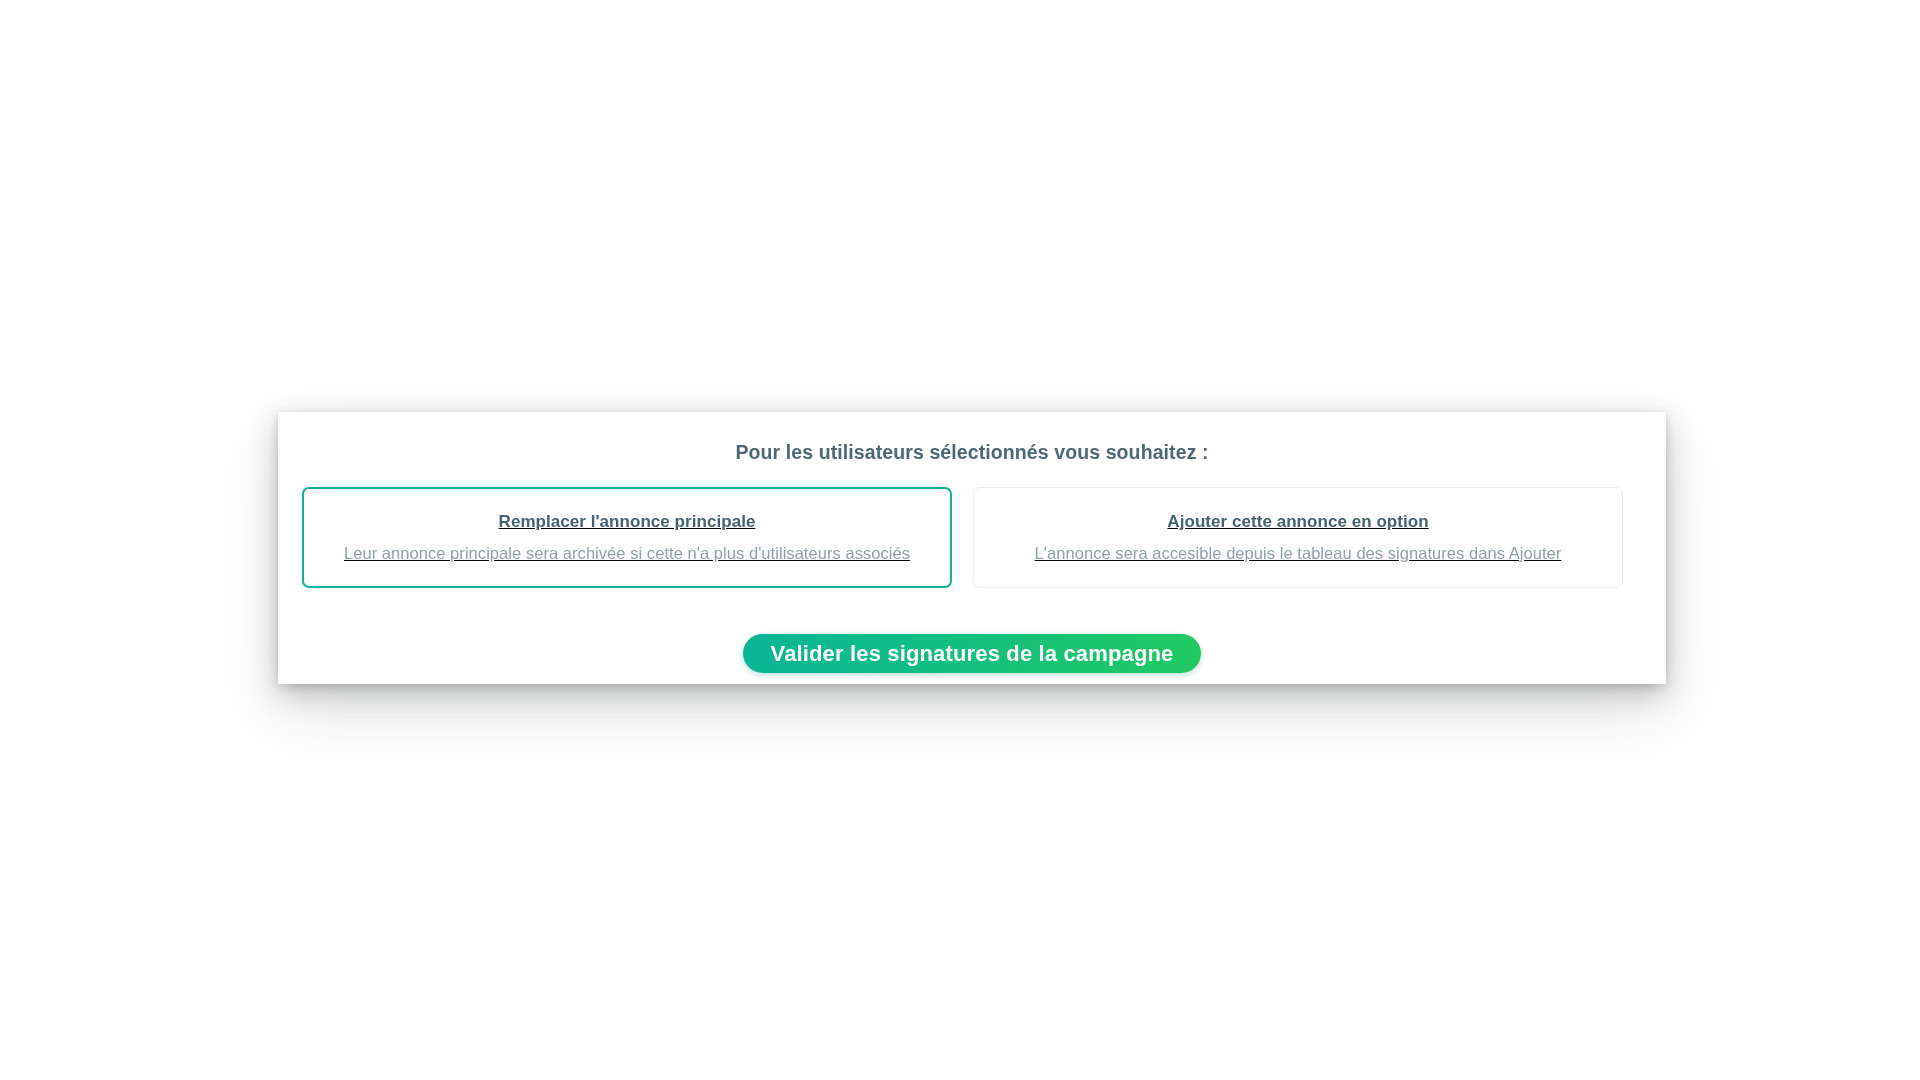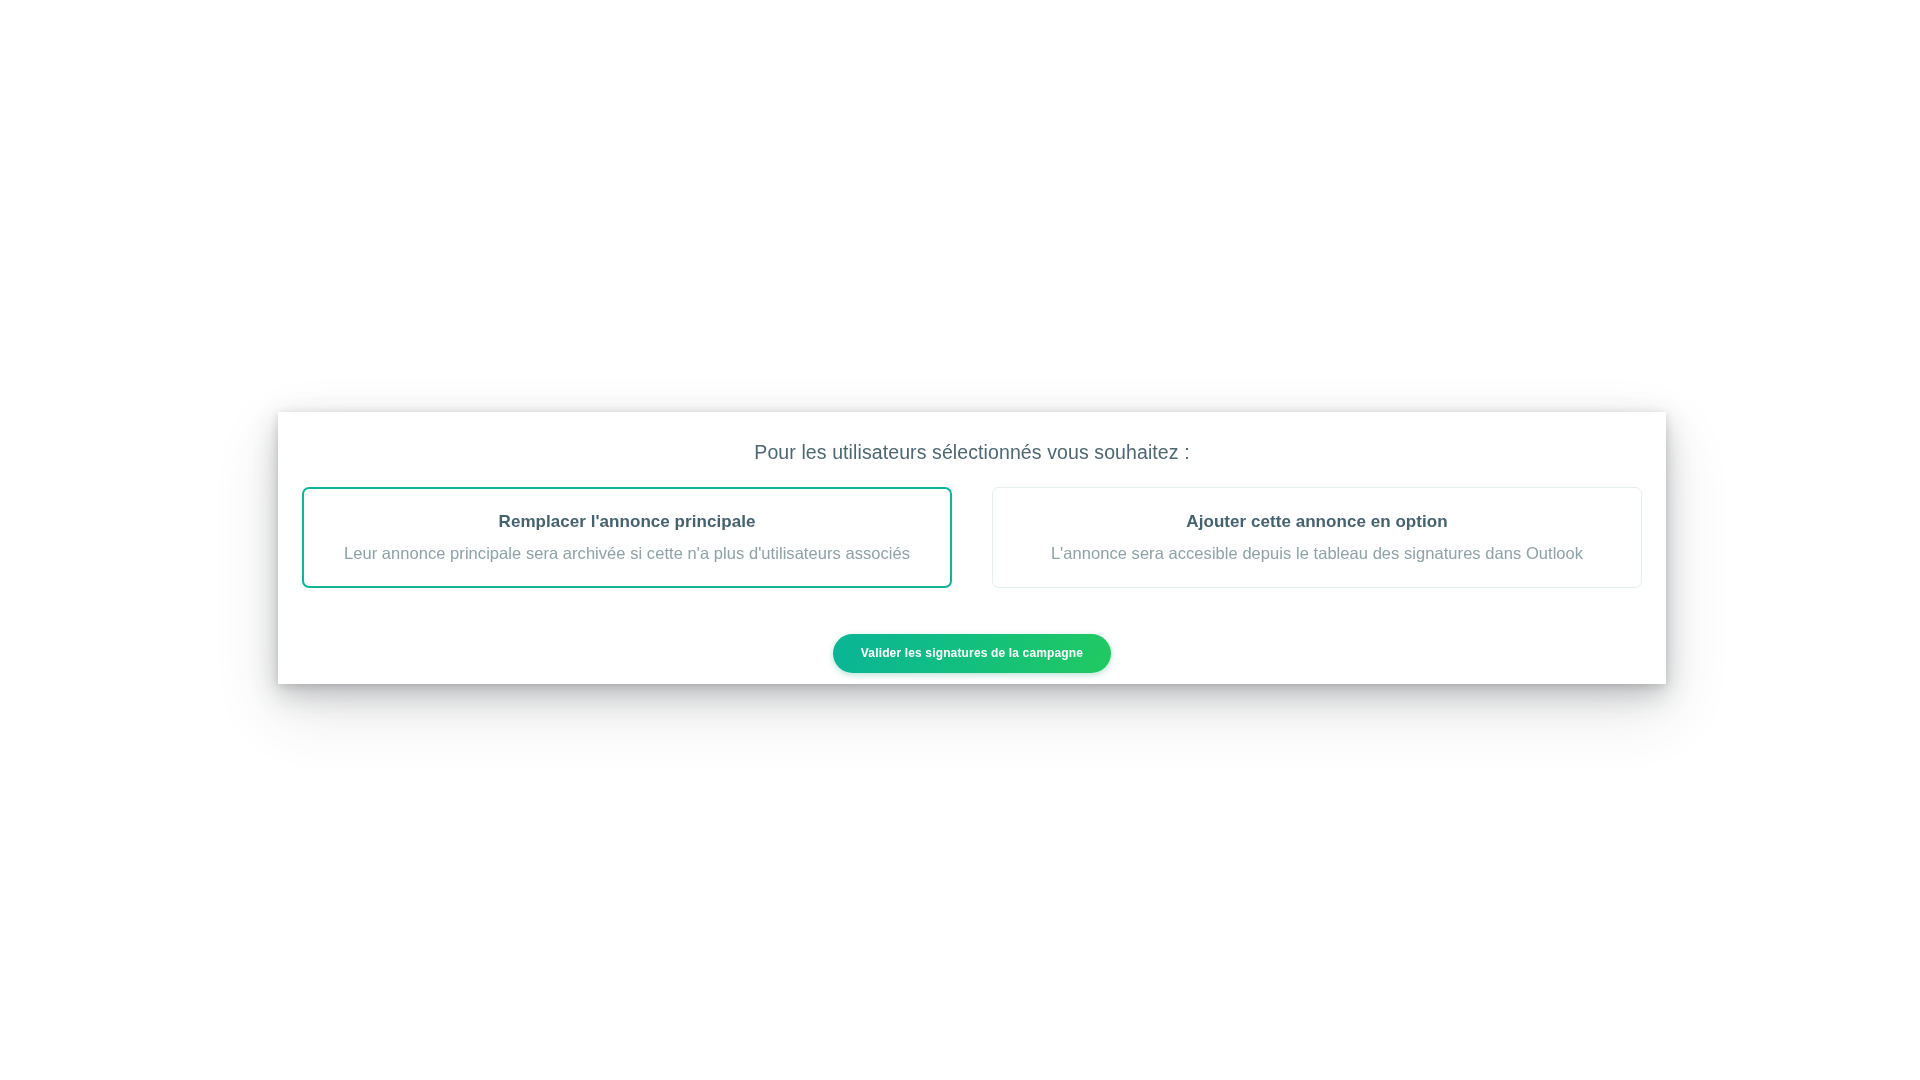--- a/index.html
+++ b/index.html
@@ -40,32 +40,33 @@
     inset: 0;
     padding: 27px 24px 0 24px;
     box-sizing: border-box;
   }
 
   
   .prompt-title {
     margin: 0;
     text-align: center;
     font-size: 19.5px;
-    font-weight: normal;
+    font-weight: bold;
     color: #4d6773;
     letter-spacing: 0.1px;
     line-height: 26px;
   }
 
   
   .options-row {
     display: flex;
-    justify-content: space-between;
+    justify-content: flex-start;
     gap: 21px;
     margin-top: 22px;
+    text-decoration: underline;
   }
 
   .option-card {
     width: 650px;
     box-sizing: border-box;
     border-radius: 7px;
     padding: 22px 16px 22px 16px;
     text-align: center;
     background: #ffffff;
     cursor: pointer;
@@ -108,21 +109,21 @@
   .submit-button {
     border: none;
     outline: none;
     cursor: pointer;
     padding: 0 28px;
     height: 39px;
     line-height: 39px;
     border-radius: 20px;
     color: #ffffff;
     font-family: "Liberation Sans", sans-serif;
-    font-size: 12px;
+    font-size: 22px;
     font-weight: bold;
     letter-spacing: 0.15px;
     background: linear-gradient(100deg, #0ab596 0%, #10bd84 38%, #21c961 100%);
     box-shadow: 0 2px 6px rgba(20, 160, 120, 0.30);
     white-space: nowrap;
   }
 </style>
 </head>
 <body>
 
@@ -135,21 +136,21 @@
 
       <div class="options-row">
 
         <div class="option-card selected">
           <p class="option-title">Remplacer l'annonce principale</p>
           <p class="option-desc">Leur annonce principale sera archivée si cette n'a plus d'utilisateurs associés</p>
         </div>
 
         <div class="option-card unselected">
           <p class="option-title">Ajouter cette annonce en option</p>
-          <p class="option-desc">L'annonce sera accesible depuis le tableau des signatures dans Outlook</p>
+          <p class="option-desc">L'annonce sera accesible depuis le tableau des signatures dans Ajouter</p>
         </div>
 
       </div>
 
       <div class="submit-row">
         <button class="submit-button" type="button">Valider les signatures de la campagne</button>
       </div>
 
     </div>
   </section>

